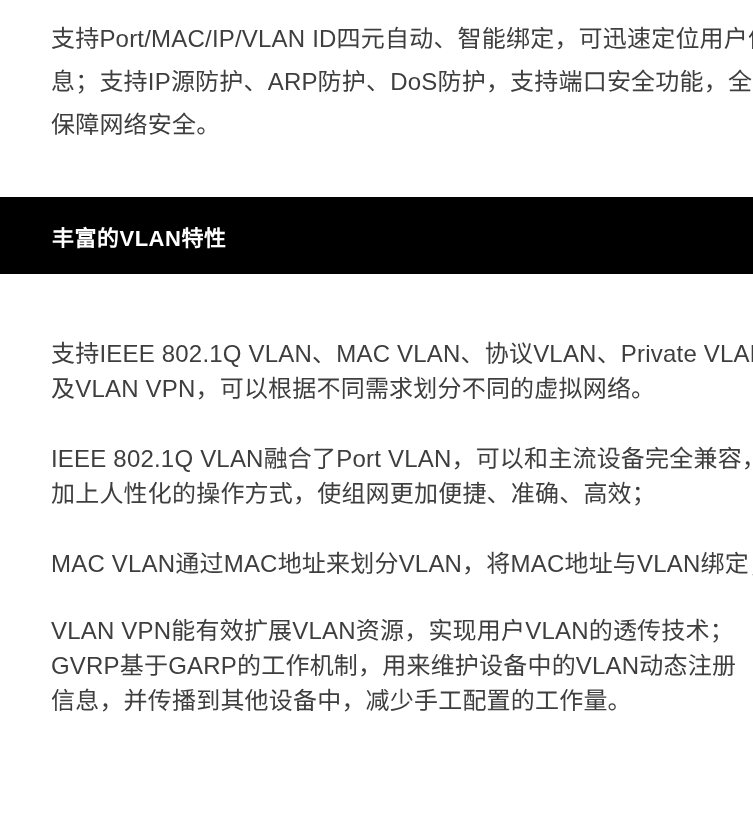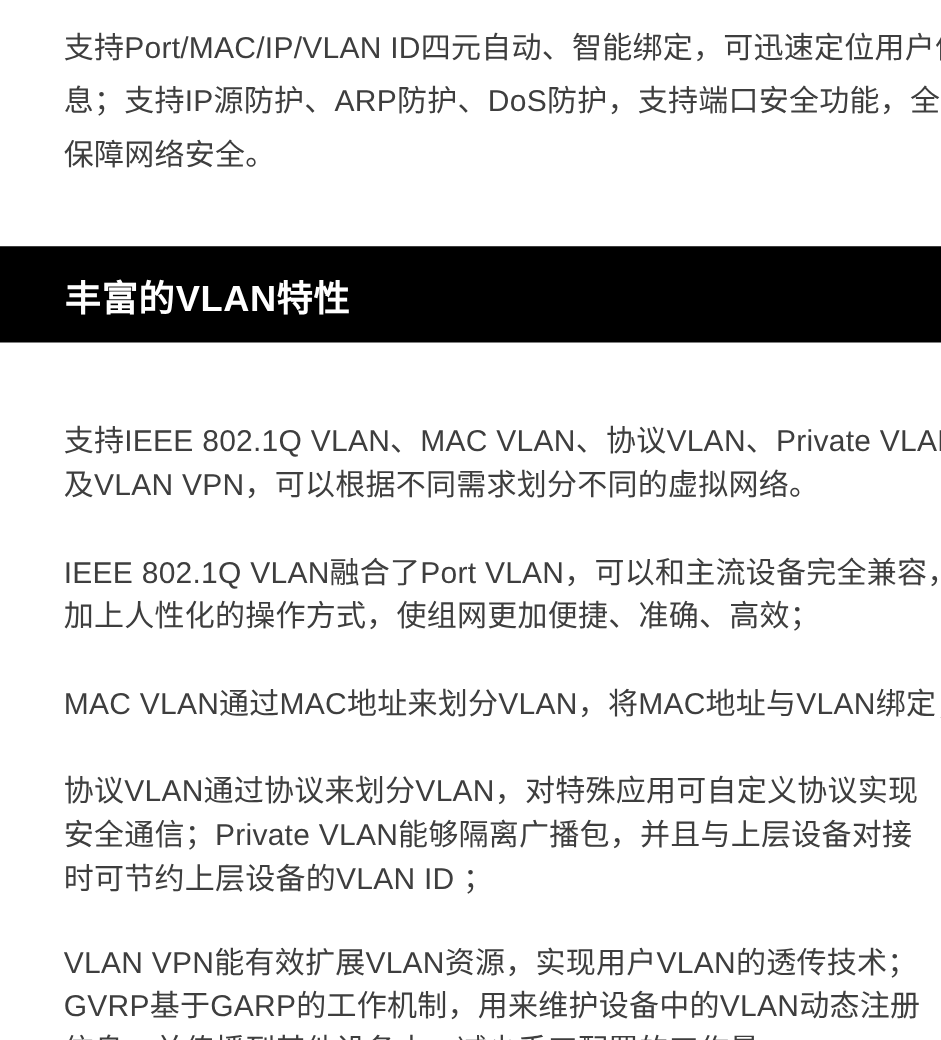--- a/index.html
+++ b/index.html
@@ -33,21 +33,21 @@
     margin-top: 51px;
     height: 77px;
     background: #000000;
     display: flex;
     align-items: center;
     padding-left: 52px;
     box-sizing: border-box;
   }
   .banner-title {
     margin: 0;
-    font-size: 29px;
+    font-size: 22px;
     font-weight: 700;
     color: #ffffff;
     letter-spacing: 0.5px;
   }
   .section-body {
     padding: 62px 26px 0 51px;
   }
   .para {
     margin: 0 0 35px 0;
     font-size: 24px;
@@ -72,21 +72,18 @@
   <header class="banner">
     <h1 class="banner-title">丰富的VLAN特性</h1>
   </header>
 
   <section class="section-body">
     <p class="para">支持IEEE 802.1Q VLAN、MAC VLAN、协议VLAN、Private VLAN
 及VLAN VPN，可以根据不同需求划分不同的虚拟网络。</p>
     <p class="para">IEEE 802.1Q VLAN融合了Port VLAN，可以和主流设备完全兼容，
 加上人性化的操作方式，使组网更加便捷、准确、高效；</p>
     <p class="para">MAC VLAN通过MAC地址来划分VLAN，将MAC地址与VLAN绑定；</p>
-    <p class="para">协议VLAN通过协议来划分VLAN，对特殊应用可自定义协议实现
-安全通信；Private VLAN能够隔离广播包，并且与上层设备对接
-时可节约上层设备的VLAN ID ；</p>
     <p class="para">VLAN VPN能有效扩展VLAN资源，实现用户VLAN的透传技术；
 GVRP基于GARP的工作机制，用来维护设备中的VLAN动态注册
 信息，并传播到其他设备中，减少手工配置的工作量。</p>
   </section>
 
 </div>
 
 </body></html>

